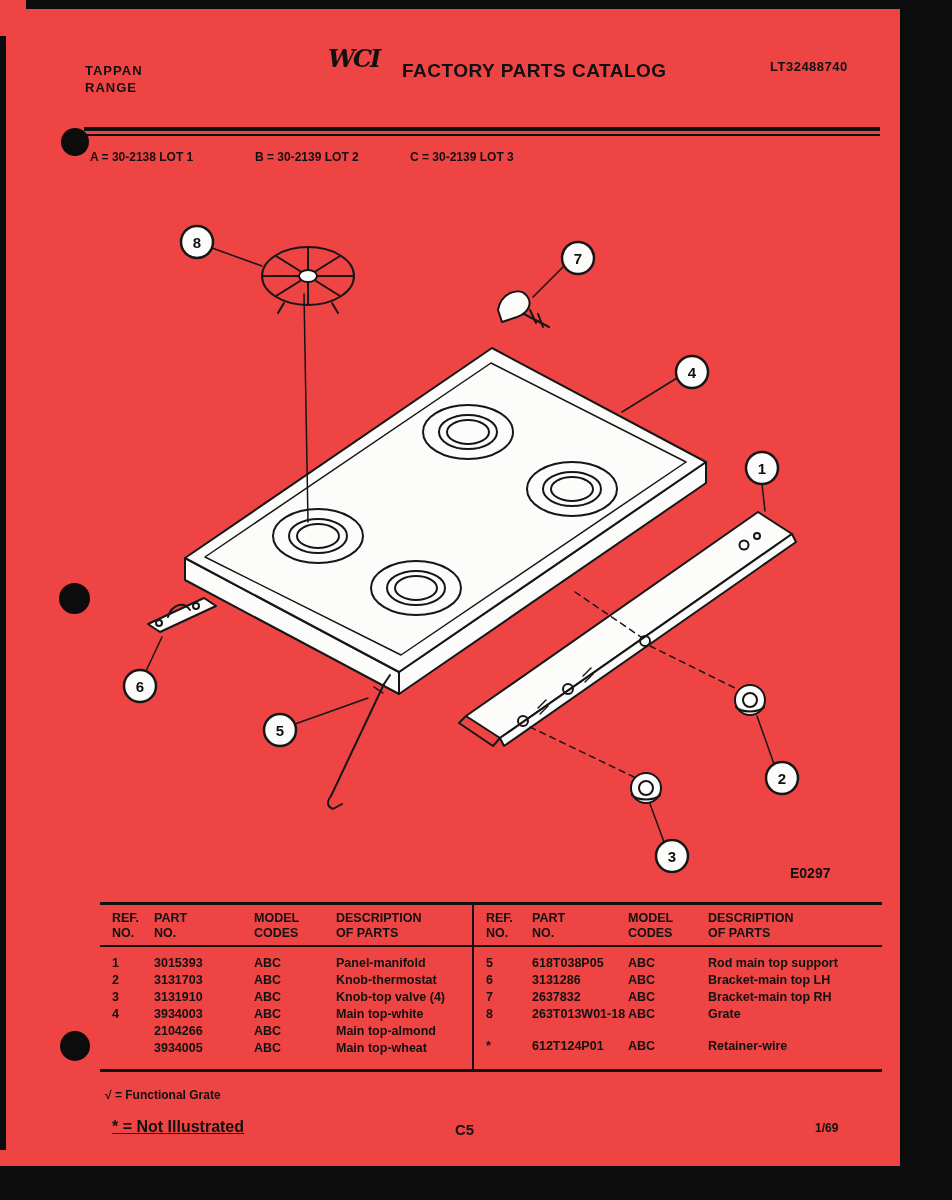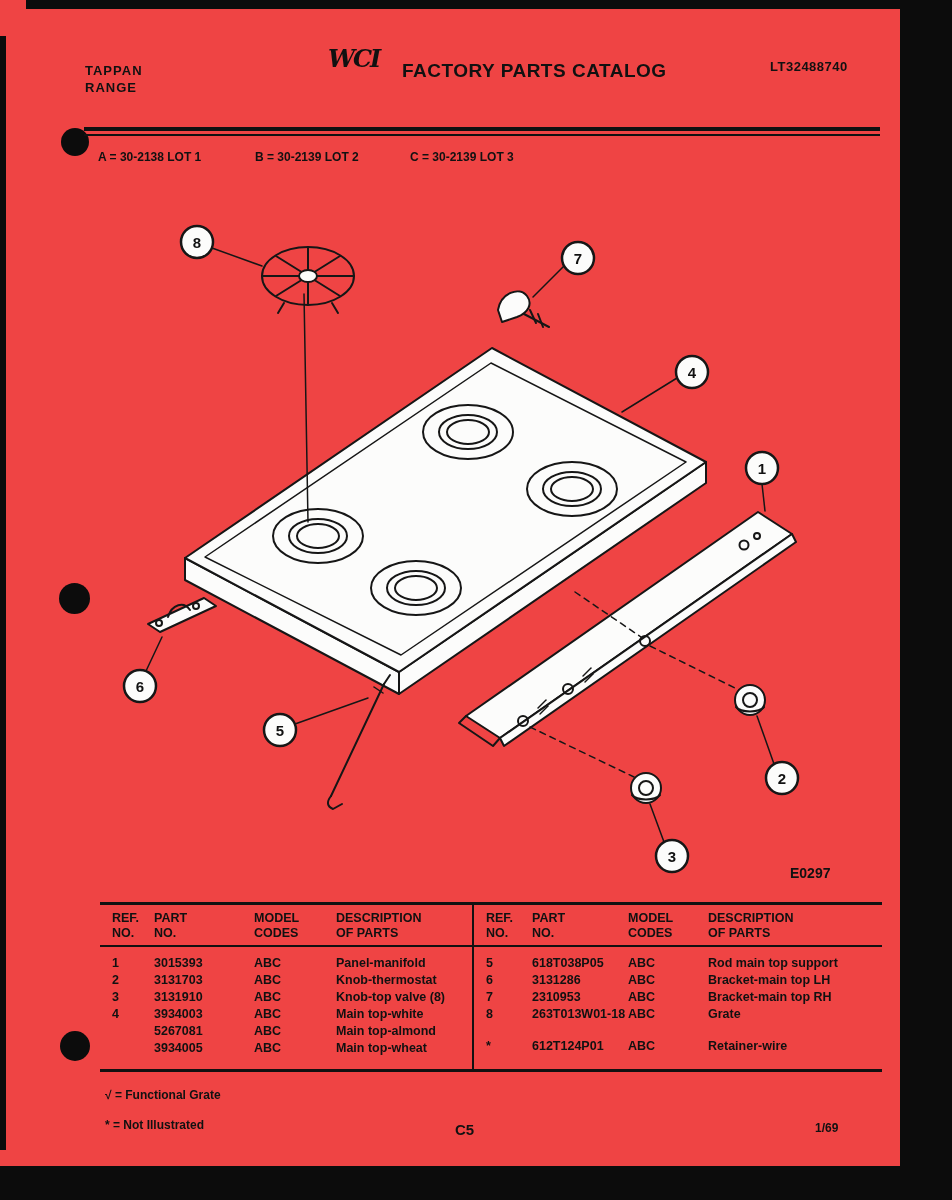--- a/index.html
+++ b/index.html
@@ -16,35 +16,35 @@
   .border-left{left:0;top:36px;bottom:50px;width:6px;background:#0c0c0c;}
   .punch{background:#0c0c0c;border-radius:50%;}
   
   .brand{left:85px;top:62px;font-size:13px;letter-spacing:1px;line-height:17px;}
   .wci{left:328px;top:44px;font-family:"DejaVu Serif",serif;font-style:italic;font-size:24px;letter-spacing:-2px;}
   .cat-title{left:402px;top:60px;font-size:19px;letter-spacing:.5px;}
   .doc-num{left:770px;top:59px;font-size:13px;letter-spacing:.5px;}
   .rule1{left:84px;top:127px;width:796px;height:4px;background:#111;}
   .rule2{left:84px;top:134px;width:796px;height:2px;background:#111;}
   .lots{top:150px;font-size:12px;}
-  .lot-a{left:98px;text-align:center;} .lot-b{left:255px;} .lot-c{left:410px;}
+  .lot-a{left:90px;text-align:center;} .lot-b{left:255px;} .lot-c{left:410px;}
   
   .ptable{left:100px;top:902px;width:782px;border-top:3px solid #111;border-bottom:3px solid #111;display:flex;}
   .thalf{box-sizing:border-box;padding-bottom:12px;}
   .thalf.left{width:372px;}
   .thalf.right{width:410px;border-left:2px solid #111;}
   .thead{display:grid;border-bottom:2px solid #111;padding:6px 0 4px 12px;font-size:12.5px;line-height:15px;}
   .tbody{padding-top:8px;font-size:12.5px;}
   .trow{display:grid;padding-left:12px;line-height:17px;}
   .thalf.left .thead,.thalf.left .trow{grid-template-columns:42px 100px 82px auto;}
   .thalf.right .thead,.thalf.right .trow{grid-template-columns:46px 96px 80px auto;}
   .row-gap{margin-top:15px;}
   
   .fn1{left:105px;top:1088px;font-size:12px;}
-  .fn2{left:105px;top:1118px;font-size:12px;}
+  .fn2{left:112px;top:1118px;font-size:16px;text-decoration:underline;}
   .pagecode{left:455px;top:1121px;font-size:15px;}
   .datecode{left:815px;top:1121px;font-size:12px;}
   svg text{font-family:"Liberation Sans",sans-serif;font-weight:700;}
 </style>
 </head>
 <body>
 
 <div class="page">
 
   <div class="abs border-top"></div>
@@ -244,31 +244,31 @@
         <div class="trow">
           <span>2</span>
           <span>3131703</span>
           <span>ABC</span>
           <span>Knob-thermostat</span>
         </div>
         <div class="trow">
           <span>3</span>
           <span>3131910</span>
           <span>ABC</span>
-          <span>Knob-top valve (8)</span>
+          <span>Knob-top valve (4)</span>
         </div>
         <div class="trow">
           <span>4</span>
           <span>3934003</span>
           <span>ABC</span>
           <span>Main top-white</span>
         </div>
         <div class="trow">
           <span></span>
-          <span>5267081</span>
+          <span>2104266</span>
           <span>ABC</span>
           <span>Main top-almond</span>
         </div>
         <div class="trow">
           <span></span>
           <span>3934005</span>
           <span>ABC</span>
           <span>Main top-wheat</span>
         </div>
       </div>
@@ -301,21 +301,21 @@
           <span>Rod main top support</span>
         </div>
         <div class="trow">
           <span>6</span>
           <span>3131286</span>
           <span>ABC</span>
           <span>Bracket-main top LH</span>
         </div>
         <div class="trow">
           <span>7</span>
-          <span>2310953</span>
+          <span>2637832</span>
           <span>ABC</span>
           <span>Bracket-main top RH</span>
         </div>
         <div class="trow">
           <span>8</span>
           <span>263T013W01-18</span>
           <span>ABC</span>
           <span>Grate</span>
         </div>
         <div class="trow row-gap">

